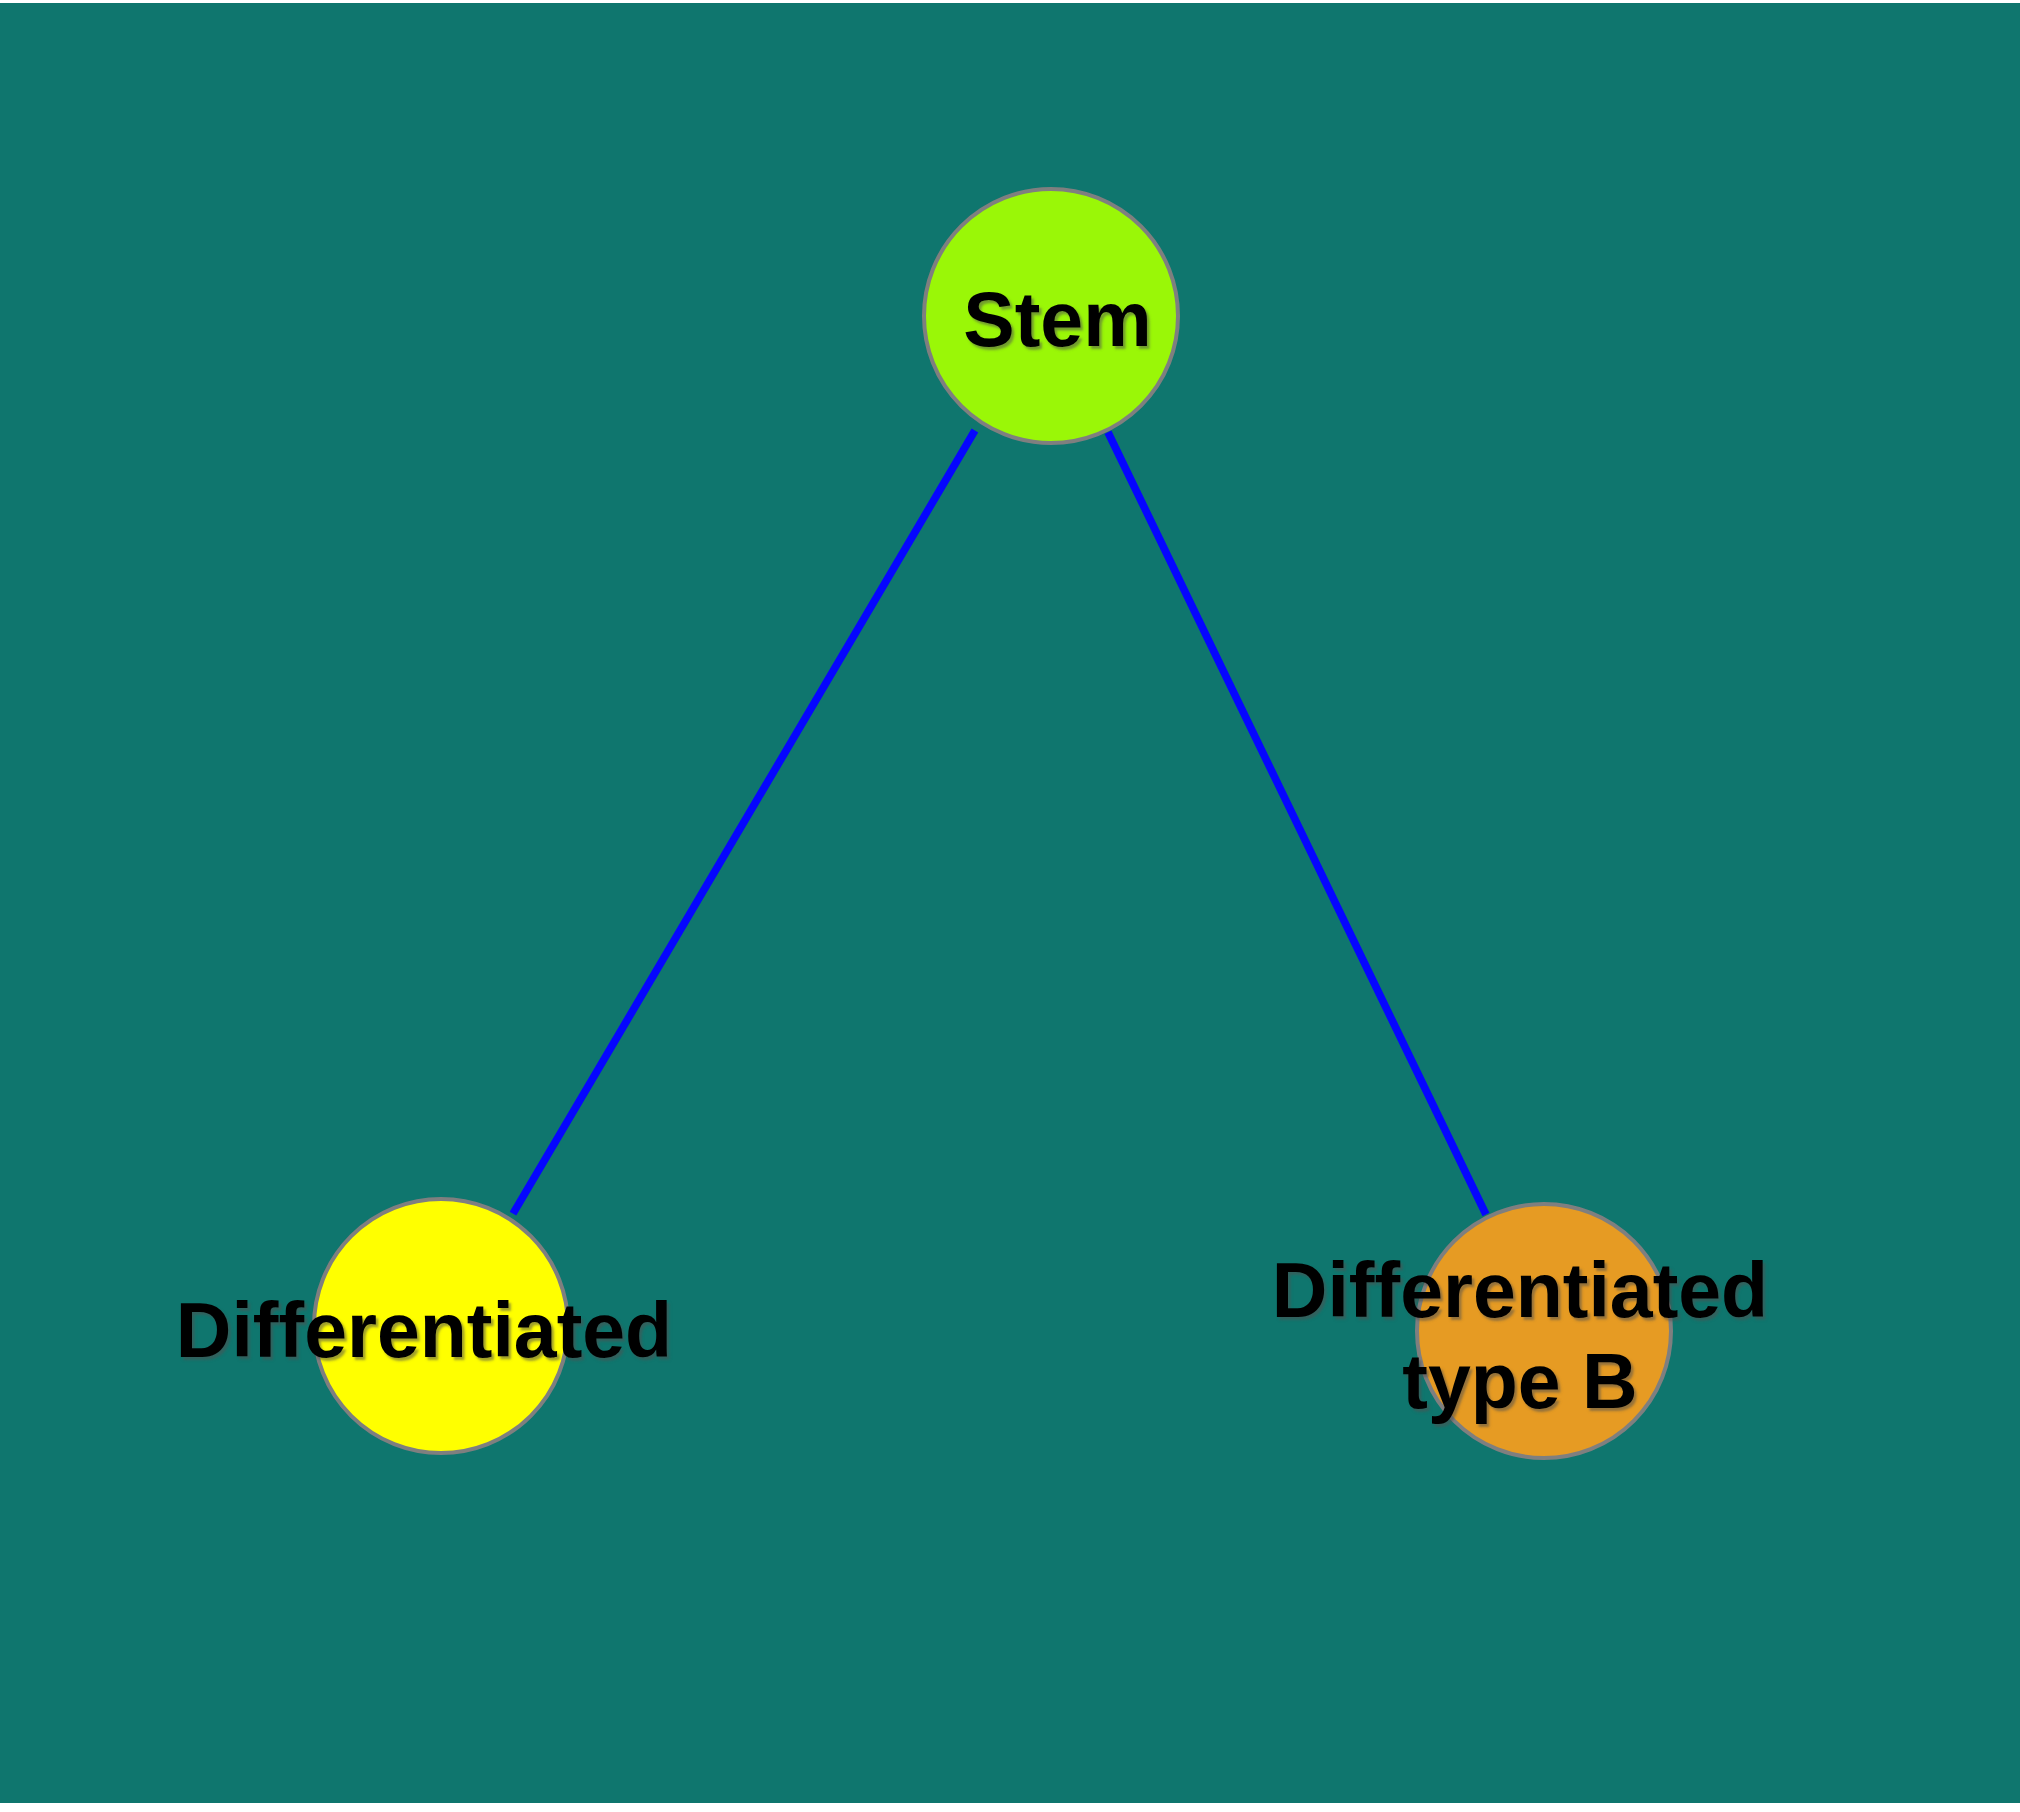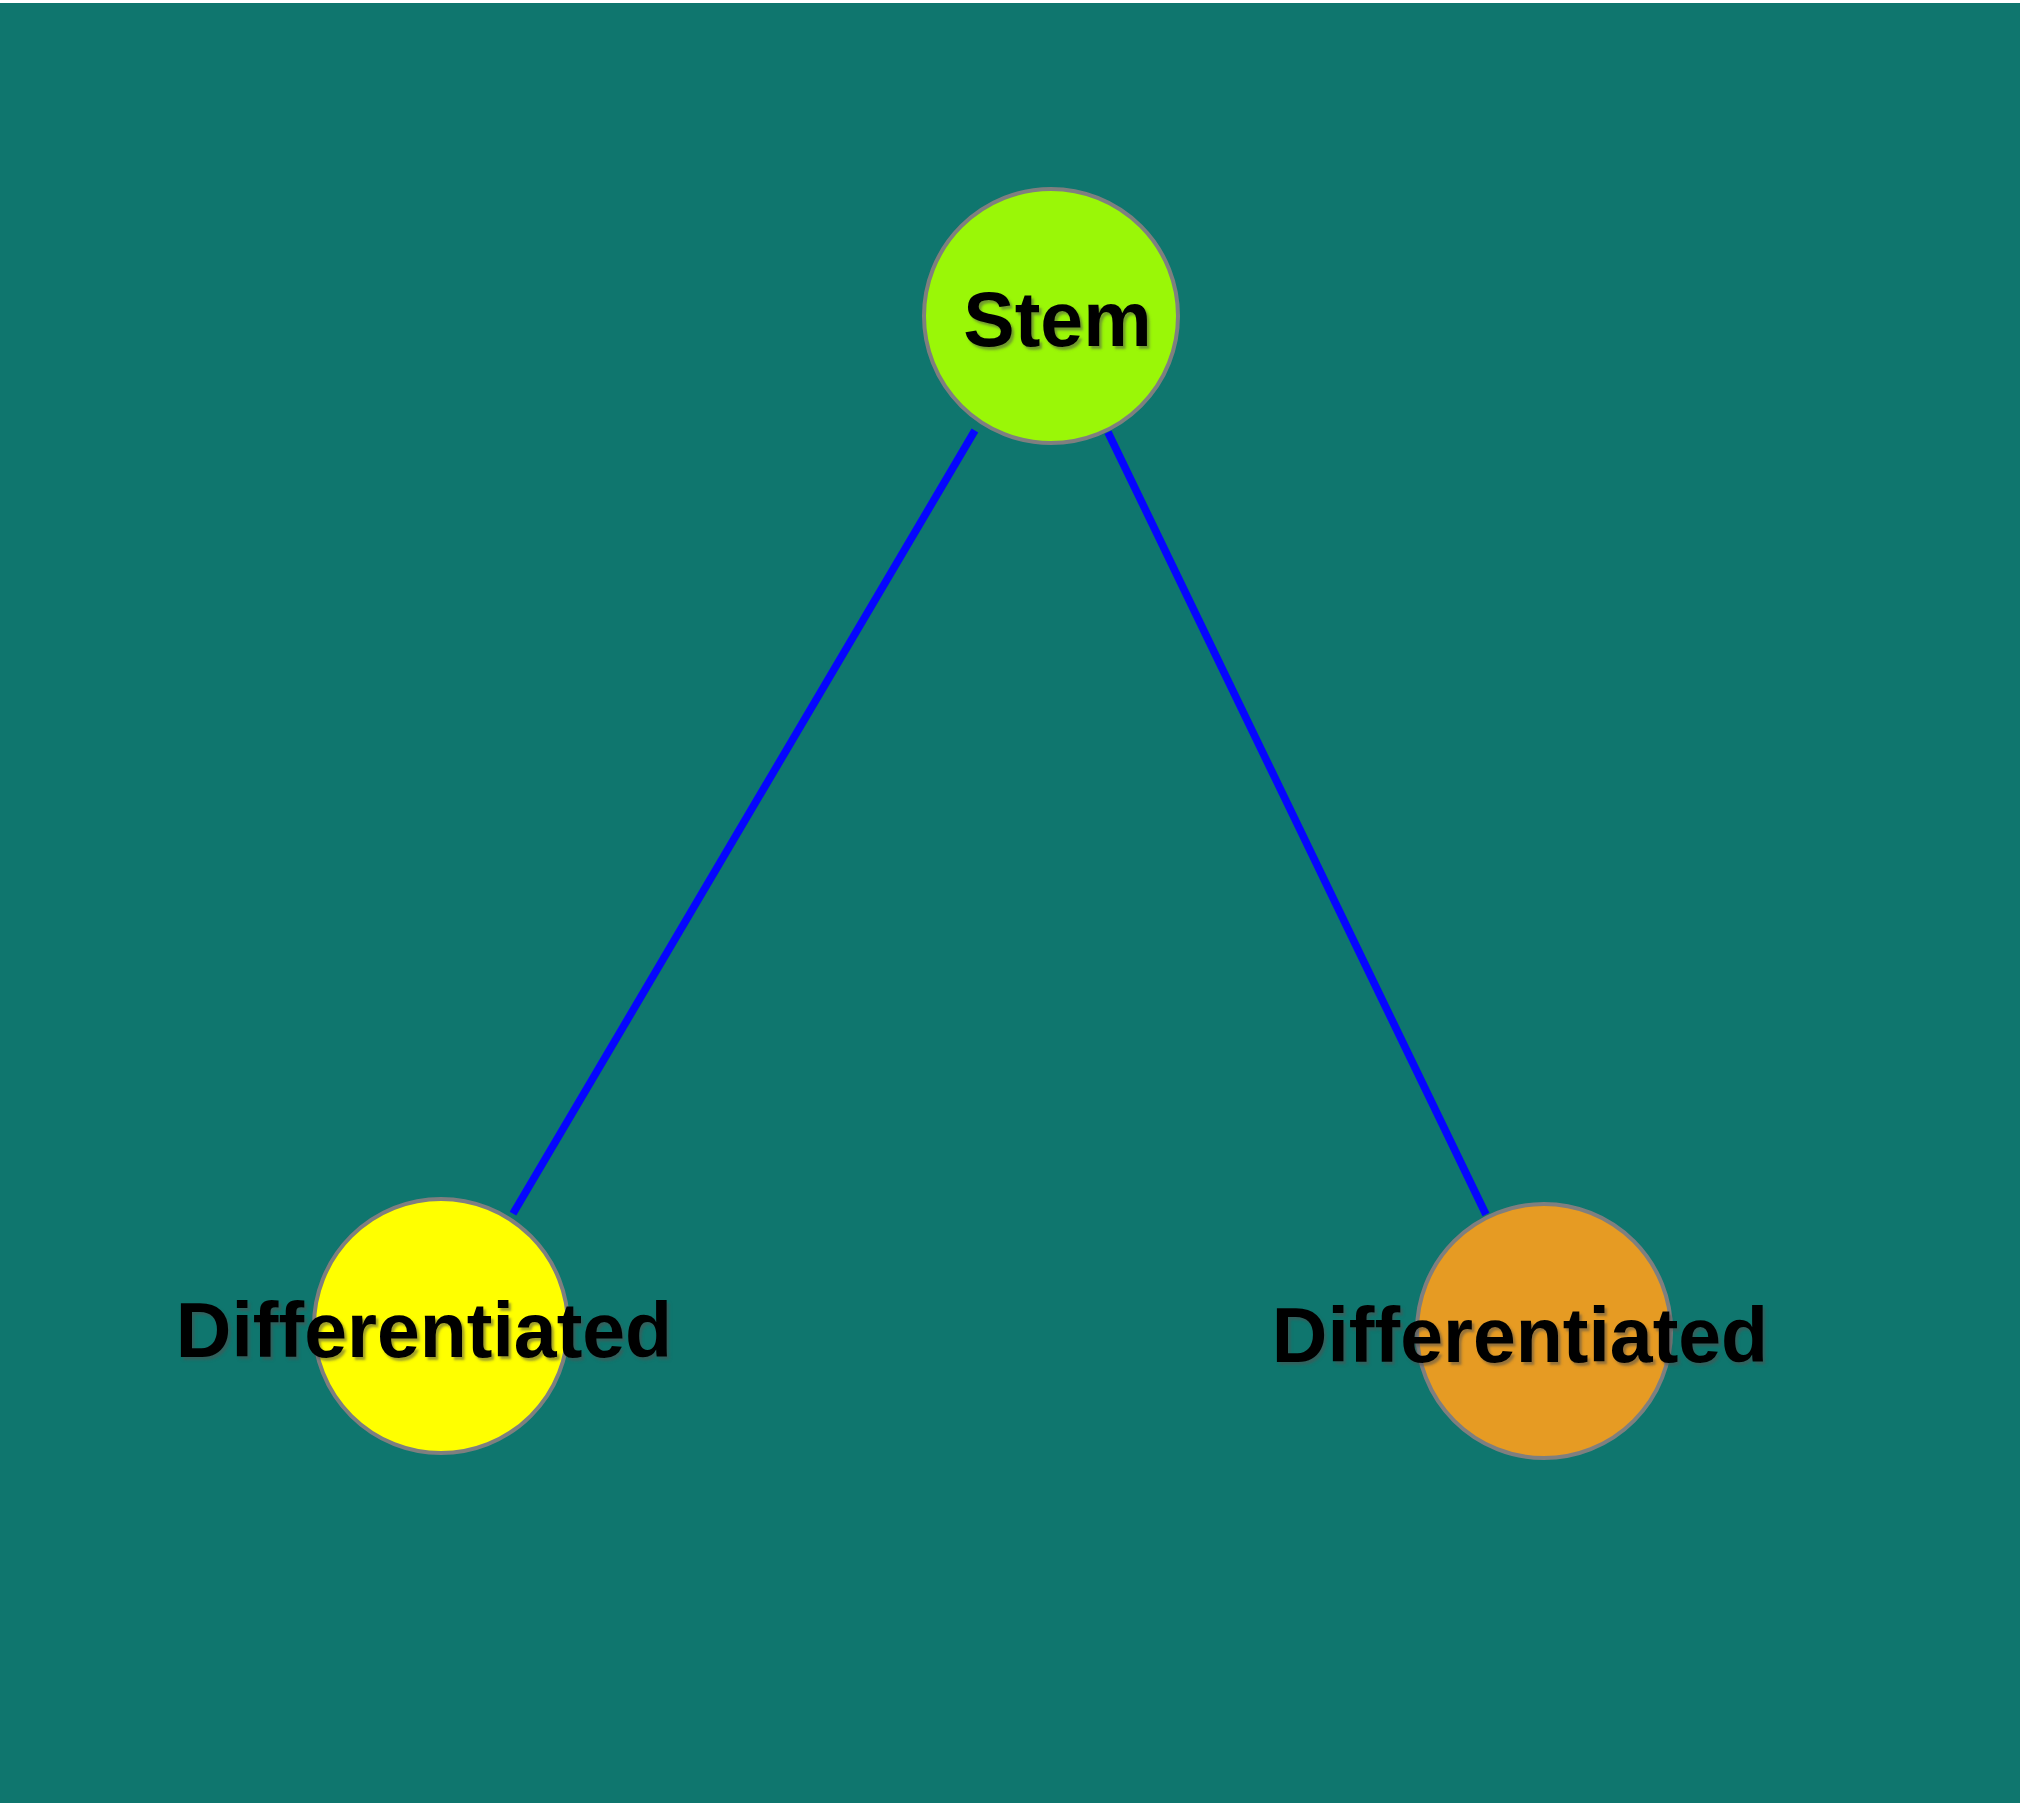--- a/index.html
+++ b/index.html
@@ -80,16 +80,17 @@
   <div class="label label-stem">
     <span>Stem</span>
   </div>
 
   <div class="label label-a">
     <span>Differentiated</span>
   </div>
 
   <div class="label label-b">
     <span>Differentiated</span>
+    <span>type B</span>
   </div>
 
 </div>
 
 
 </body></html>

